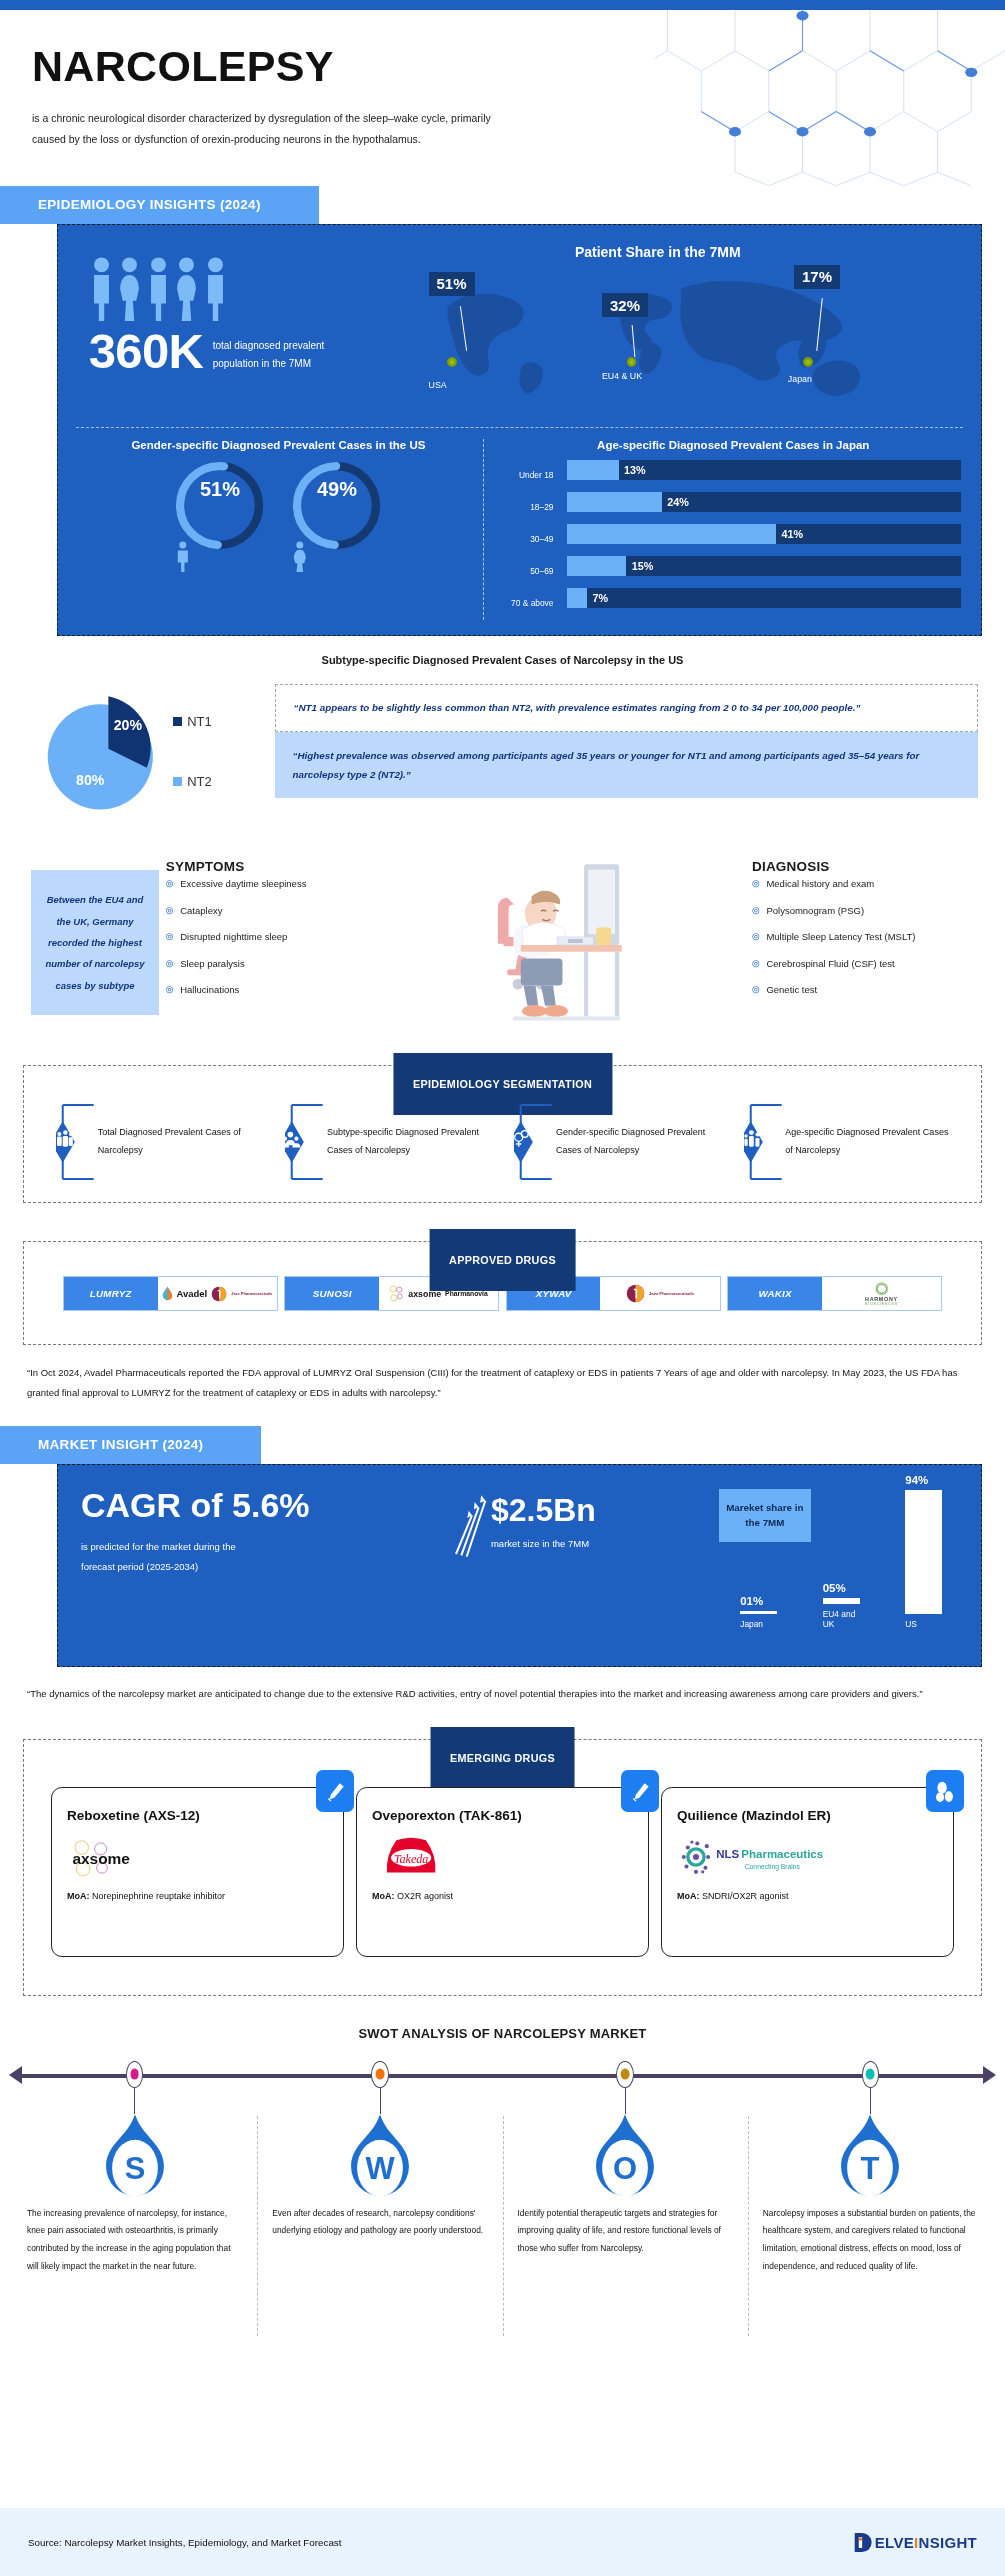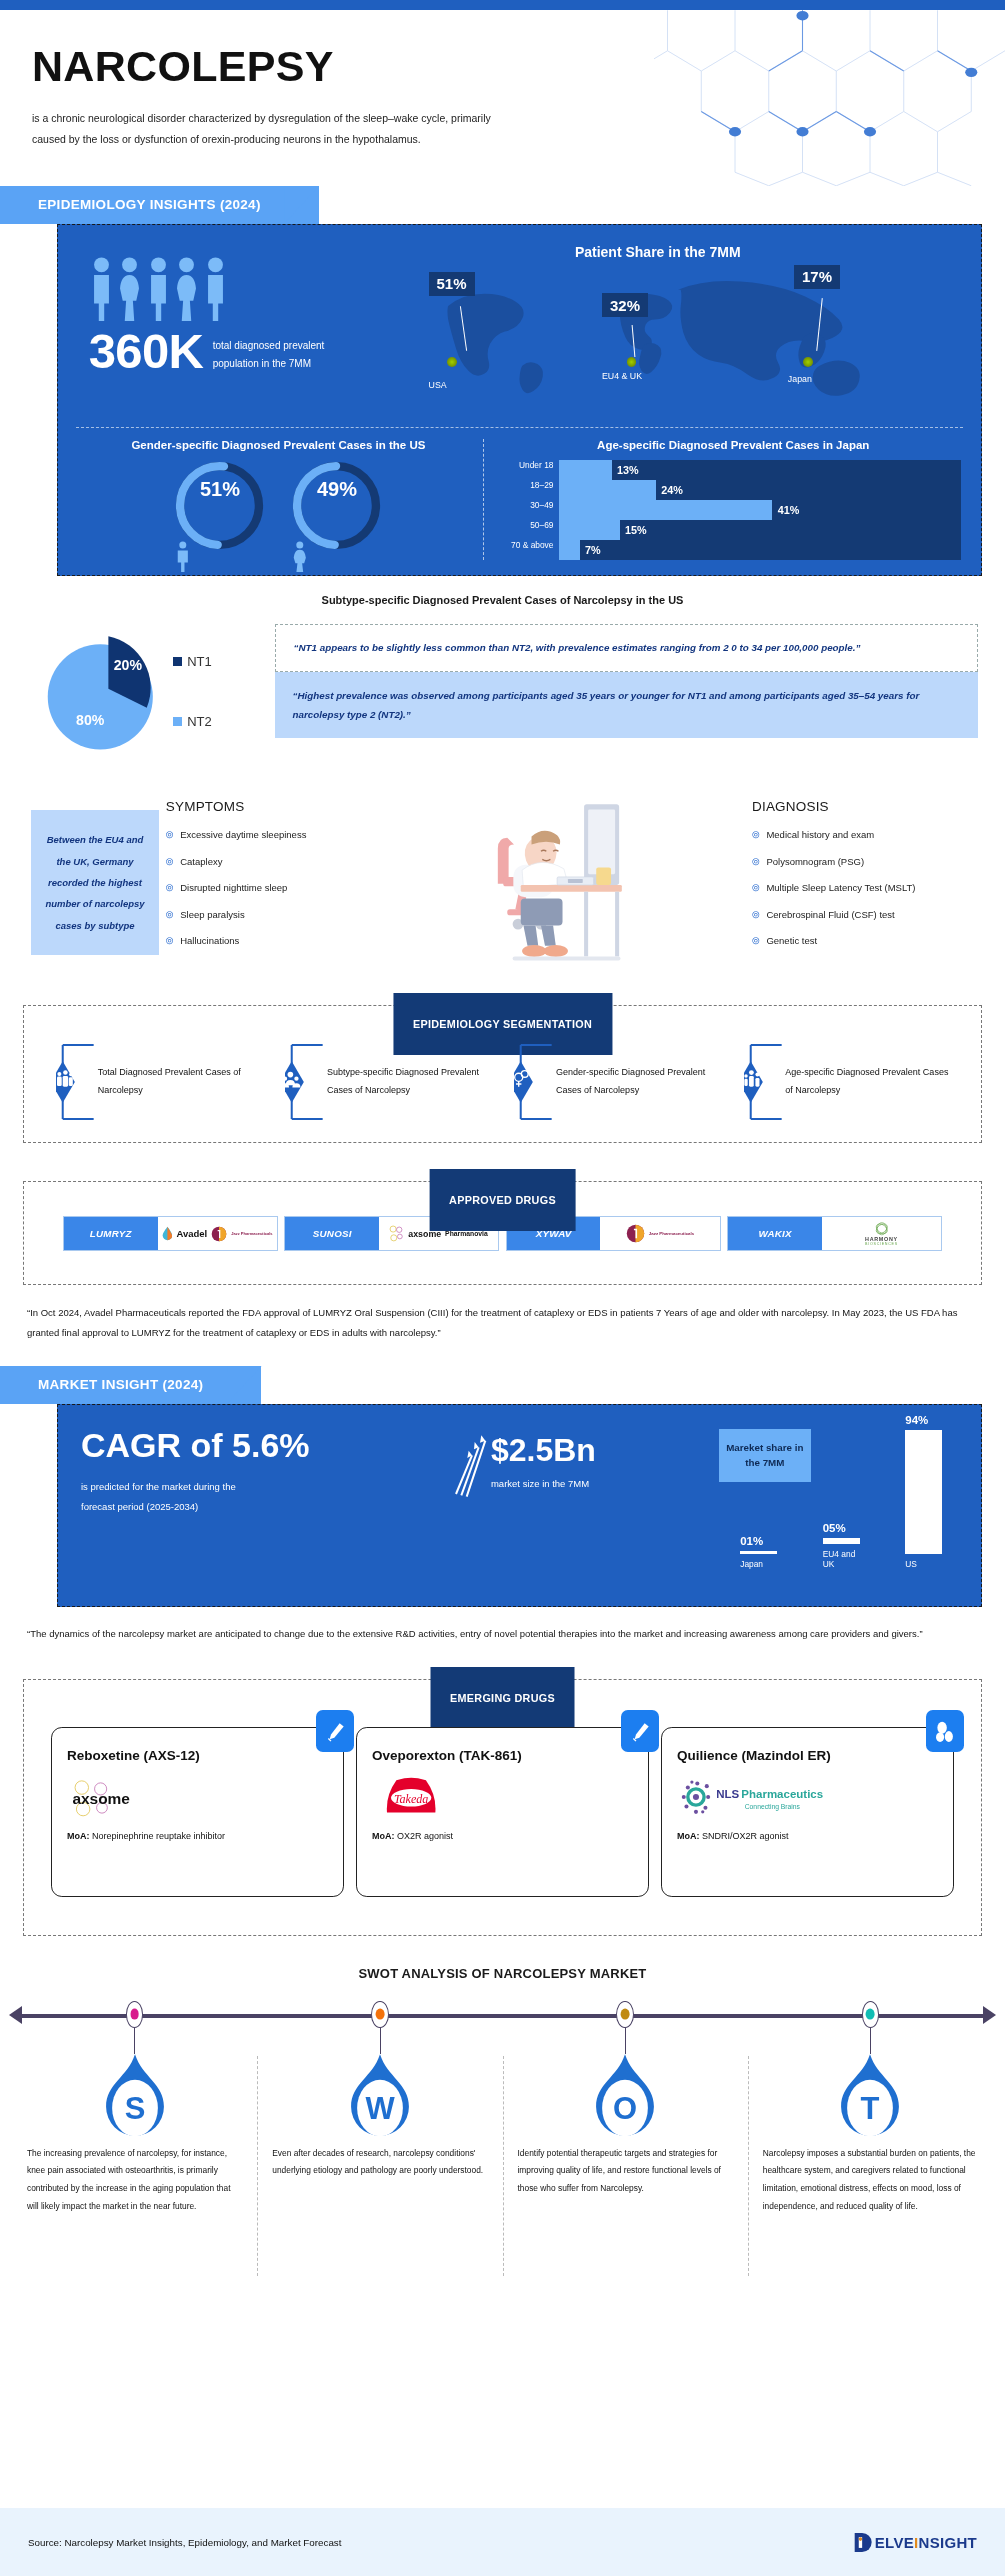--- a/index.html
+++ b/index.html
@@ -61,21 +61,21 @@
   .sub-head { text-align:center; font-size:11.5px; font-weight:700; margin-bottom:9.5px; }
 
   .donuts { display:flex; justify-content:center; gap:26px; margin-top:4px; }
   .donut { position:relative; width:91px; height:91px; }
   .donut svg { position:absolute; inset:0; }
   .donut .pct { position:absolute; top:17.6px; left:0; width:100%; text-align:center;
                 font-size:20px; font-weight:800; }
   .donut .fig { position:absolute; bottom:10.8px; left:0; width:100%; text-align:center; }
 
   .bars { padding-right:4px; }
-  .bar-row { display:flex; align-items:flex-start; margin-bottom:0; }
+  .bar-row { display:flex; align-items:flex-end; margin-bottom:12px;gap:8px; }
   .bar-lab { width:58px; text-align:right; font-size:8.4px; padding-right:6px; }
   .bar-track { flex:1; height:20px; background:#143a74; position:relative; }
   .bar-fill { height:100%; background:#6cb0f7; }
   .bar-val { position:absolute; top:0; height:100%; display:flex; align-items:center;
              font-size:10.8px; font-weight:700; color:#fff; padding-left:5.4px; }
 
   
   .subtype { margin:17.6px 0 0 0; }
   .subtype-title { text-align:center; font-size:11px; font-weight:700; }
   .subtype-body { display:flex; margin-top:17.6px; padding:0 27px 0 41px; gap:4px; }
@@ -89,21 +89,21 @@
   .q1 { border:0.7px dashed #9aa; background:#fff; }
   .q2 { background:#bcd8fb; }
 
   
   .sd { display:flex; margin-top:23px; padding:0 23px 0 31px; gap:6.8px; }
   .sd-note { width:128px; background:#bcd8fb; color:#12357f; font-style:italic;
              font-weight:700; font-size:9.5px; line-height:2.25; text-align:center;
              padding:19px 9.5px; align-self:flex-start; margin-top:13.5px;}
   .sd-col { width:203px; padding-top:2.7px; }
   .sd-col.right { width:230px; }
-  .sd-head { font-size:13.5px; font-weight:400; margin-bottom:15px; letter-spacing:0.2px; }
+  .sd-head { font-size:13.5px; font-weight:700; margin-bottom:4px; letter-spacing:0.2px; }
   .sd-item { display:flex; align-items:center; gap:6.8px; margin-bottom:15.5px; font-size:9.5px; color:#222; }
   .sd-ico { color:#2f6fd0; font-size:9.5px; line-height:1; }
   .sd-art { flex:1; display:flex; align-items:flex-end; justify-content:center; }
 
   
   .dsec { position:relative; margin:27px 23px 0 23px; border:0.7px dashed #777; padding:32px 16px 20px 16px; }
   .chip {
     position:absolute; top:-13px; left:50%; transform:translateX(-50%);
     background:#133a76; color:#fff; font-size:10.8px; font-weight:700;
     letter-spacing:0.3px; padding:25px 20px;

